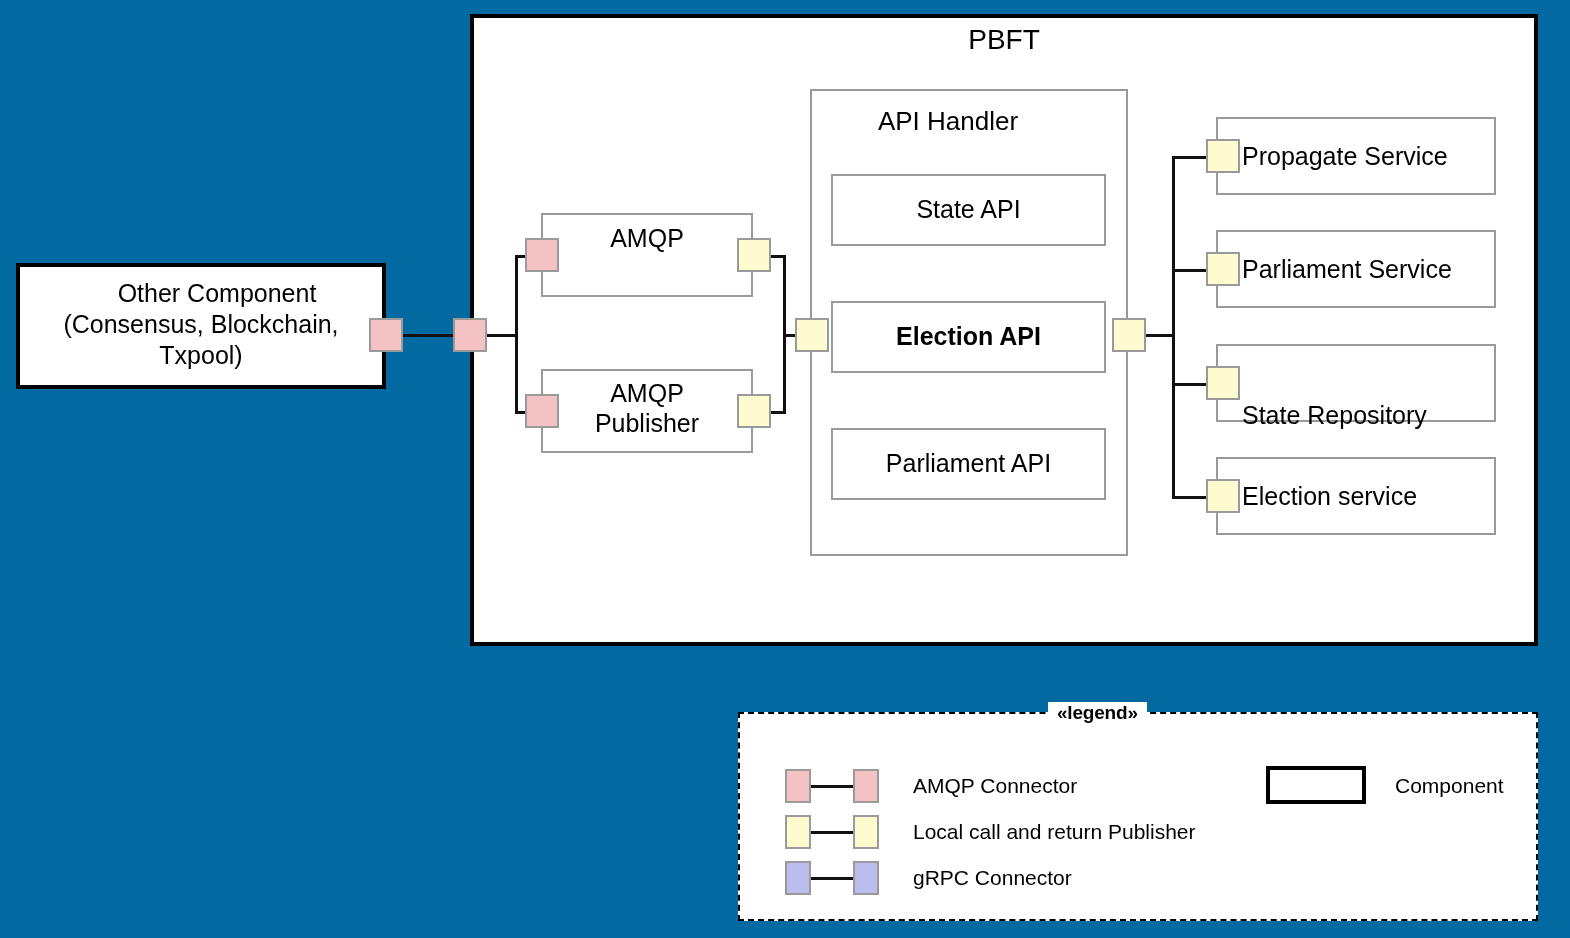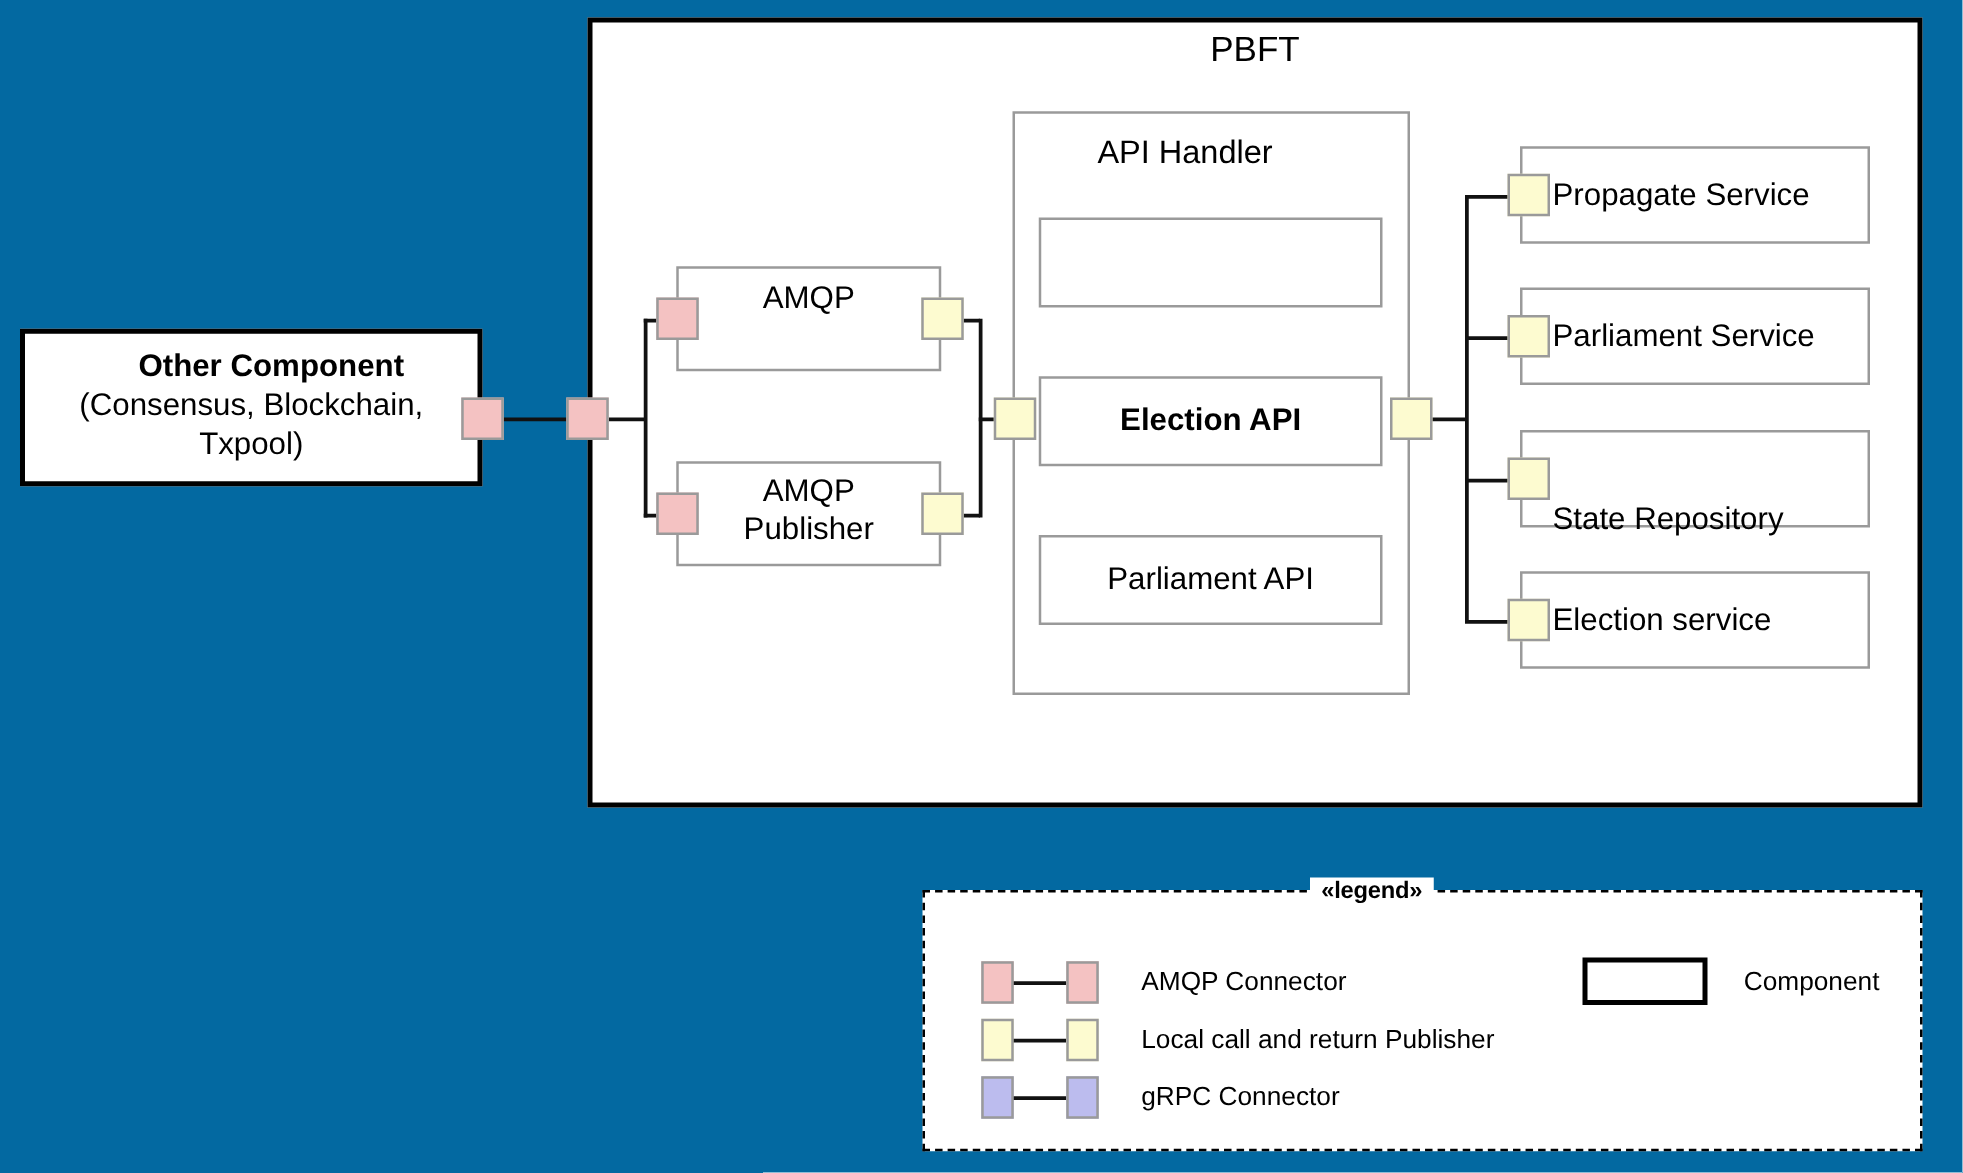--- a/index.html
+++ b/index.html
@@ -105,21 +105,21 @@
 </style>
 </head>
 <body>
 
 <div id="canvas">
 
   <div class="abs comp-thick" style="left:470px; top:14px; width:1068px; height:632px;"></div>
   <div class="label-center" style="left:470px; width:1068px; top:24px; font-size:28px;">PBFT</div>
 
   <div class="abs comp-thick" style="left:16px; top:263px; width:370px; height:126px;"></div>
-  <div class="label-center" style="left:16px; width:402px; top:279px; font-size:25px; font-weight:bold;">Other Component</div>
+  <div class="label-center" style="left:16px; width:402px; top:279px; font-size:25px; font-weight:normal;">Other Component</div>
   <div class="label-center" style="left:16px; width:370px; top:310px; font-size:25px;">(Consensus, Blockchain,</div>
   <div class="label-center" style="left:16px; width:370px; top:341px; font-size:25px;">Txpool)</div>
 
   <div class="lineh" style="left:386px; top:334px; width:96px;"></div>
 
   <div class="conn pink" style="left:369px; top:318px;"></div>
 
   <div class="conn pink" style="left:453px; top:318px;"></div>
 
   <div class="lineh" style="left:487px; top:334px; width:29px;"></div>
@@ -140,20 +140,21 @@
 
   <div class="lineh" style="left:770px; top:255px; width:14px;"></div>
   <div class="lineh" style="left:770px; top:411px; width:14px;"></div>
   <div class="linev" style="left:783px; top:255px; height:159px;"></div>
   <div class="lineh" style="left:783px; top:334px; width:24px;"></div>
 
   <div class="abs comp-thin" style="left:810px; top:89px; width:318px; height:467px;"></div>
   <div class="label-center" style="left:810px; width:276px; top:107px; font-size:26px;">API Handler</div>
 
   <div class="abs comp-thin" style="left:831px; top:174px; width:275px; height:72px;"></div>
+  <div class="label-center" style="left:831px; width:275px; top:195px; font-size:25px;">State API</div>
 
   <div class="abs comp-thin" style="left:831px; top:301px; width:275px; height:72px;"></div>
   <div class="label-center" style="left:831px; width:275px; top:322px; font-size:25px;font-weight:bold;">Election API</div>
 
   <div class="abs comp-thin" style="left:831px; top:428px; width:275px; height:72px;"></div>
   <div class="label-center" style="left:831px; width:275px; top:449px; font-size:25px;">Parliament API</div>
 
   <div class="conn yellow" style="left:795px; top:318px;"></div>
   <div class="conn yellow" style="left:1112px; top:318px;"></div>
 

